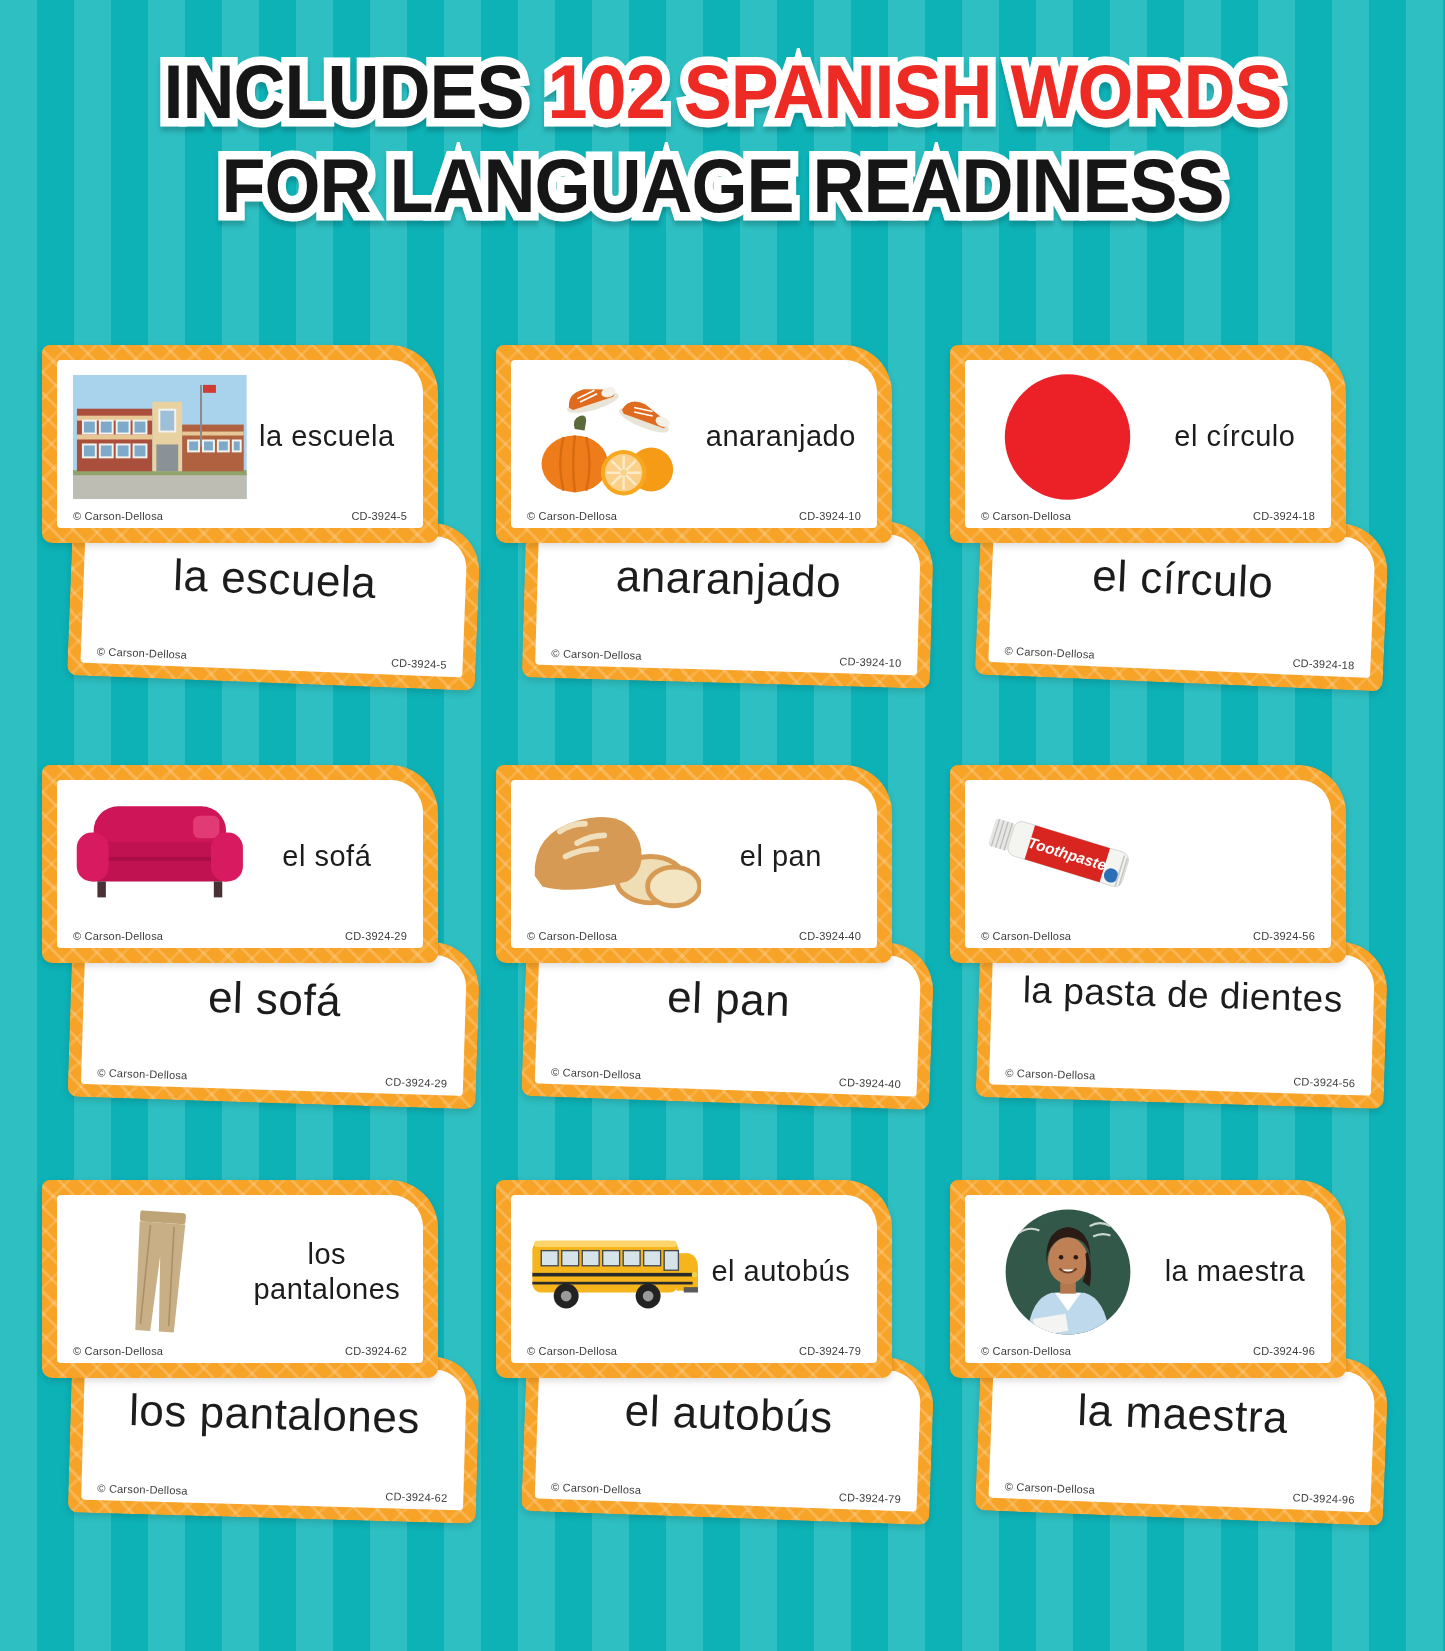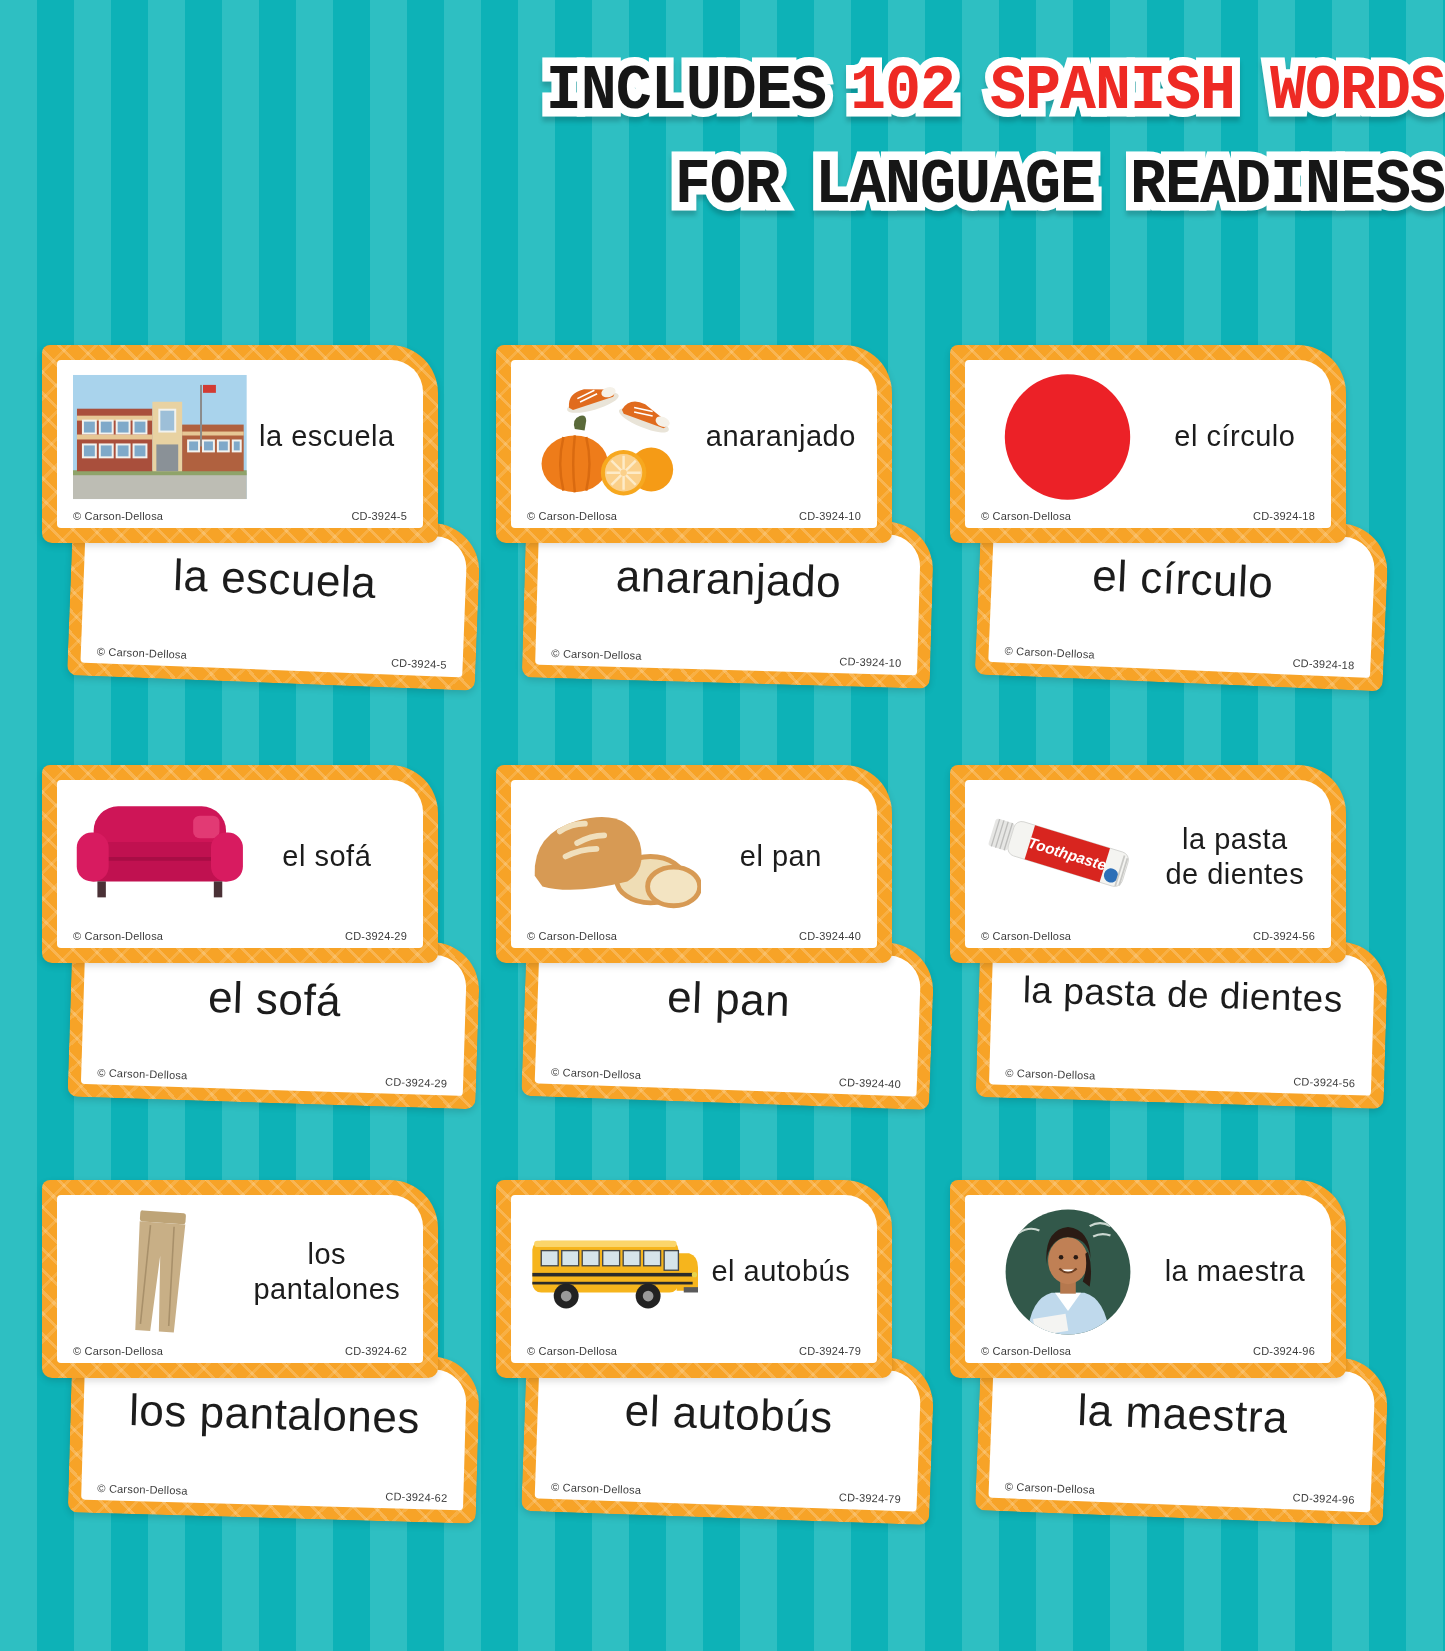--- a/index.html
+++ b/index.html
@@ -3,25 +3,24 @@
 <meta charset="utf-8">
 <style>
   html,body{margin:0;padding:0;}
   body{
     width:1445px;height:1651px;position:relative;overflow:hidden;
     background:repeating-linear-gradient(90deg,#2EBFC2 0 37px,#0DB2B7 37px 74px);
     font-family:"Liberation Sans",sans-serif;
   }
   
   .headline{
-    position:absolute;top:44px;left:0;right:0;text-align:right;
-    font-weight:bold;font-size:60px;line-height:94px;letter-spacing:-1px;
+    position:absolute;top:44px;left:0;right:0;text-align:center;
+    font-weight:bold;font-size:72px;line-height:94px;letter-spacing:-1px;
     filter:drop-shadow(0 5px 2px rgba(0,0,0,.18));
     white-space:nowrap;
-    font-family:Liberation Mono, monospace;
   }
   .outline{position:relative;z-index:0;display:inline-block;transform:scaleY(1.06);}
   .outline::before{
     content:attr(data-text);position:absolute;left:0;top:0;z-index:-1;
     color:#fff;-webkit-text-stroke:16px #fff;
   }
   .hl-black{color:#161616;}
   .hl-red{color:#EE2A24;margin-left:24px;}
   
   .pair{position:absolute;width:450px;height:345px;}
@@ -277,24 +276,20 @@
     <g transform="rotate(17 97 62)">
       <rect x="8" y="44" width="22" height="32" rx="3" fill="#E6E6E4"></rect>
       <path d="M12 44 V76 M17 44 V76 M22 44 V76 M27 44 V76" stroke="#BDBDBB" stroke-width="1.5"></path>
       <rect x="30" y="39" width="134" height="40" rx="9" fill="#F4F4F1" stroke="#D5D5D2"></rect>
       <rect x="52" y="39" width="88" height="40" fill="#D8251F"></rect>
       <text x="96" y="65" font-size="17" font-style="italic" font-weight="bold" fill="#ffffff" text-anchor="middle" font-family="Liberation Sans, sans-serif">Toothpaste</text>
       <circle cx="150" cy="68" r="8" fill="#2D6FB7"></circle>
       <path d="M158 42 V78 M162 44 V76" stroke="#C9C9C6" stroke-width="2"></path>
     </g>
   </svg>
-            </div>
-          <div class="front-label">
-              <div>la pasta</div>
-              <div>de dientes</div>
             </div>
         </div>
         <div class="card-footer">
           <span>© Carson-Dellosa</span>
           <span>CD-3924-56</span>
         </div>
       </div>
     </div>
   </div>
     <div class="pair" style="left: 42px; top: 1180px;">

